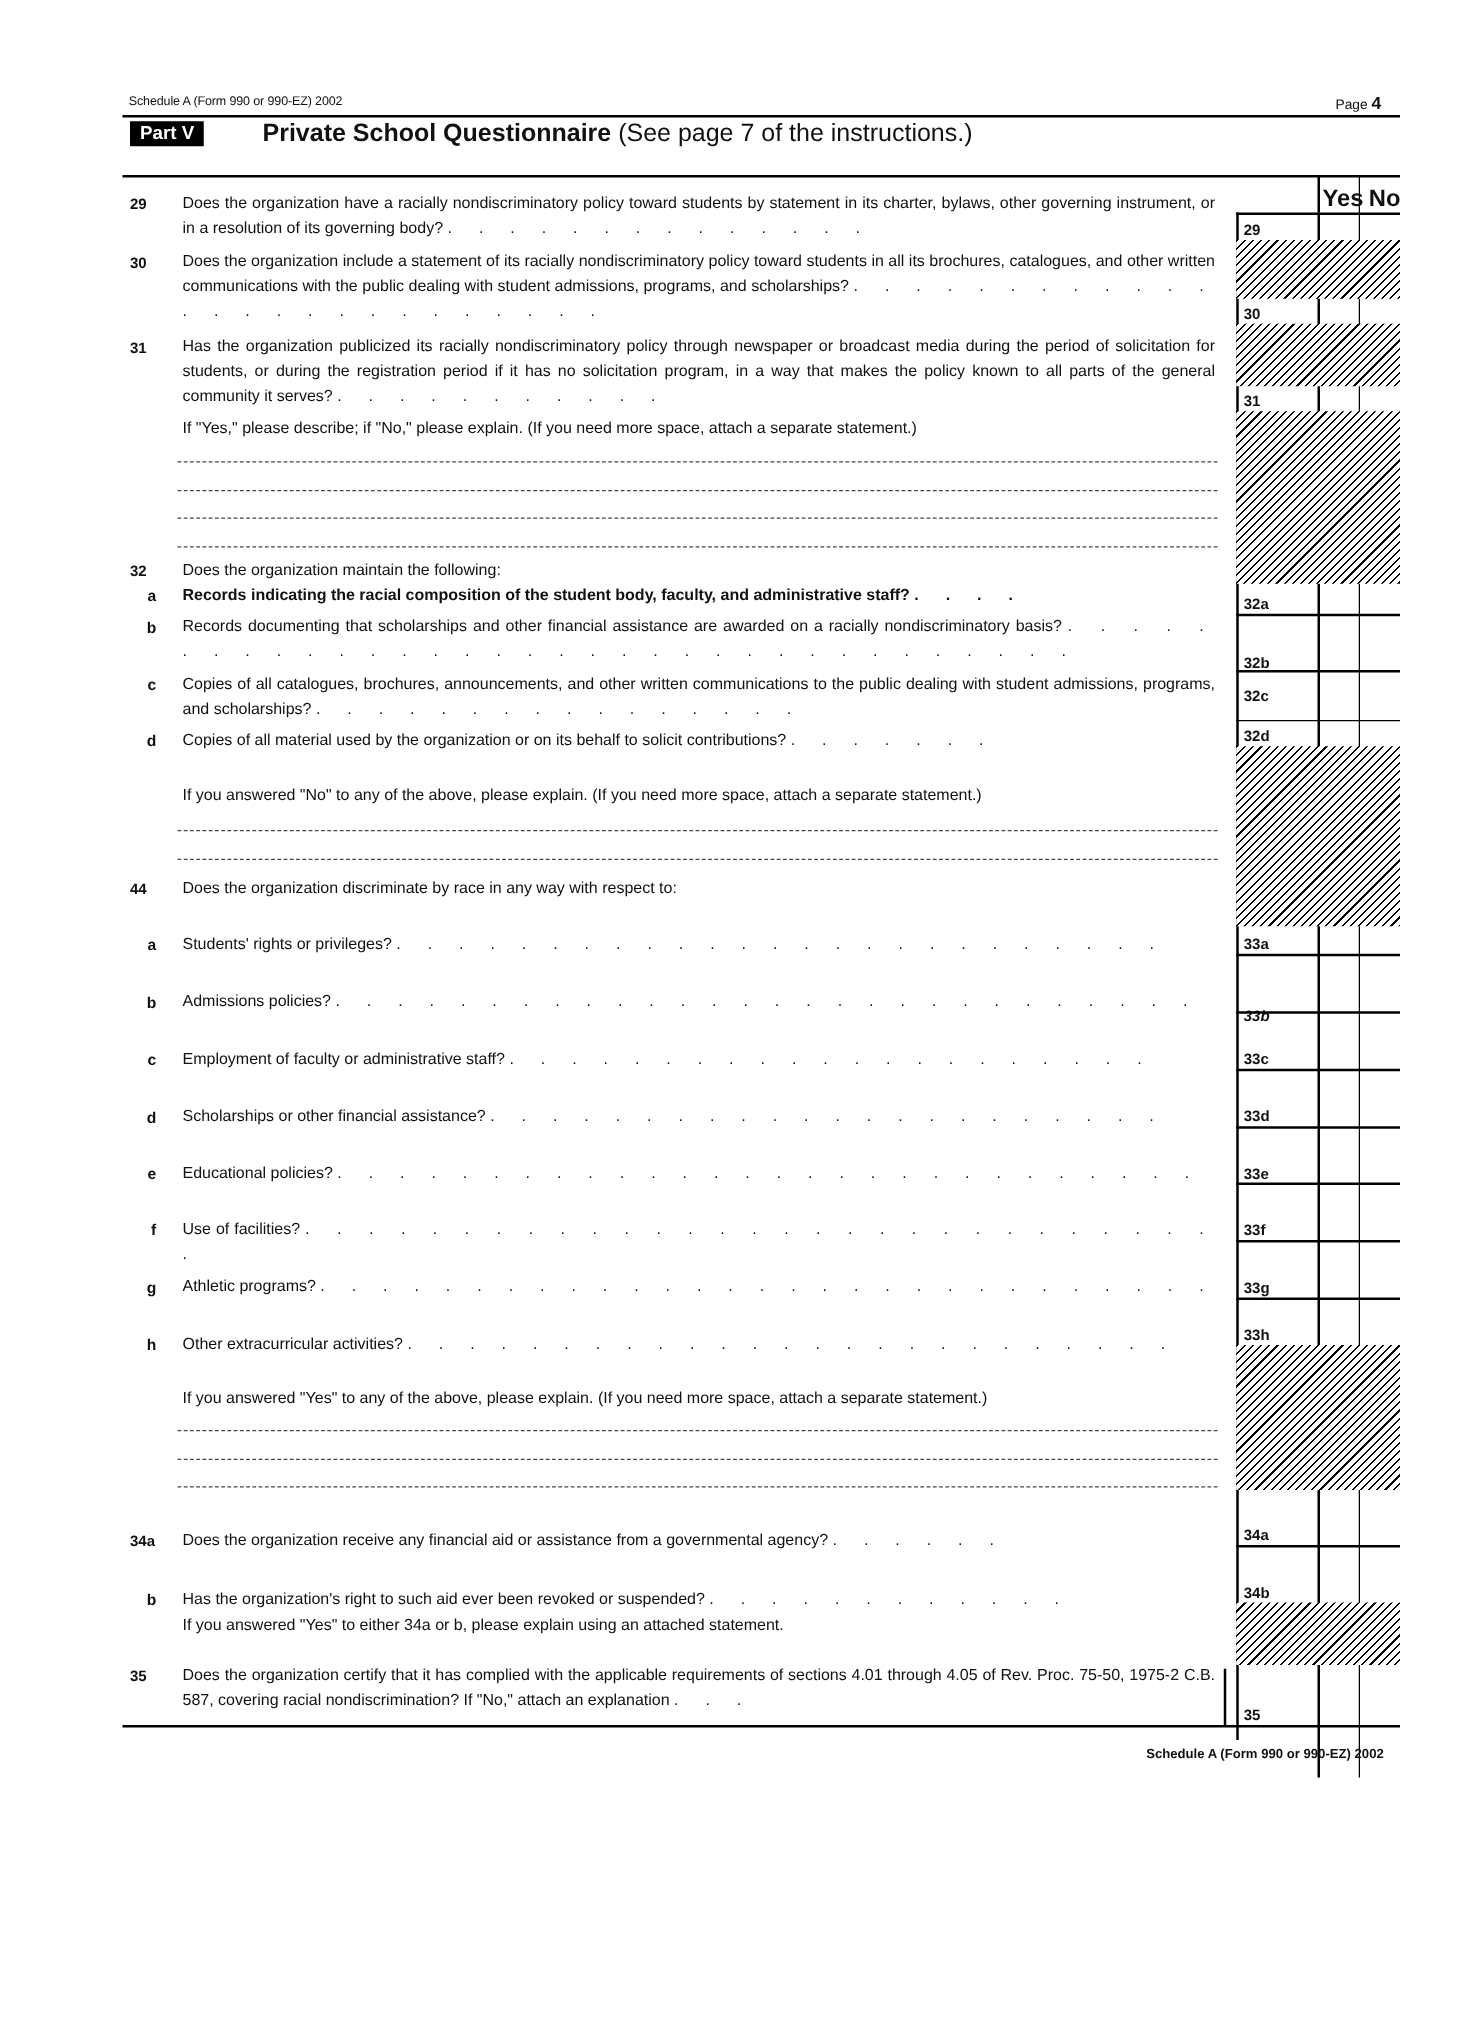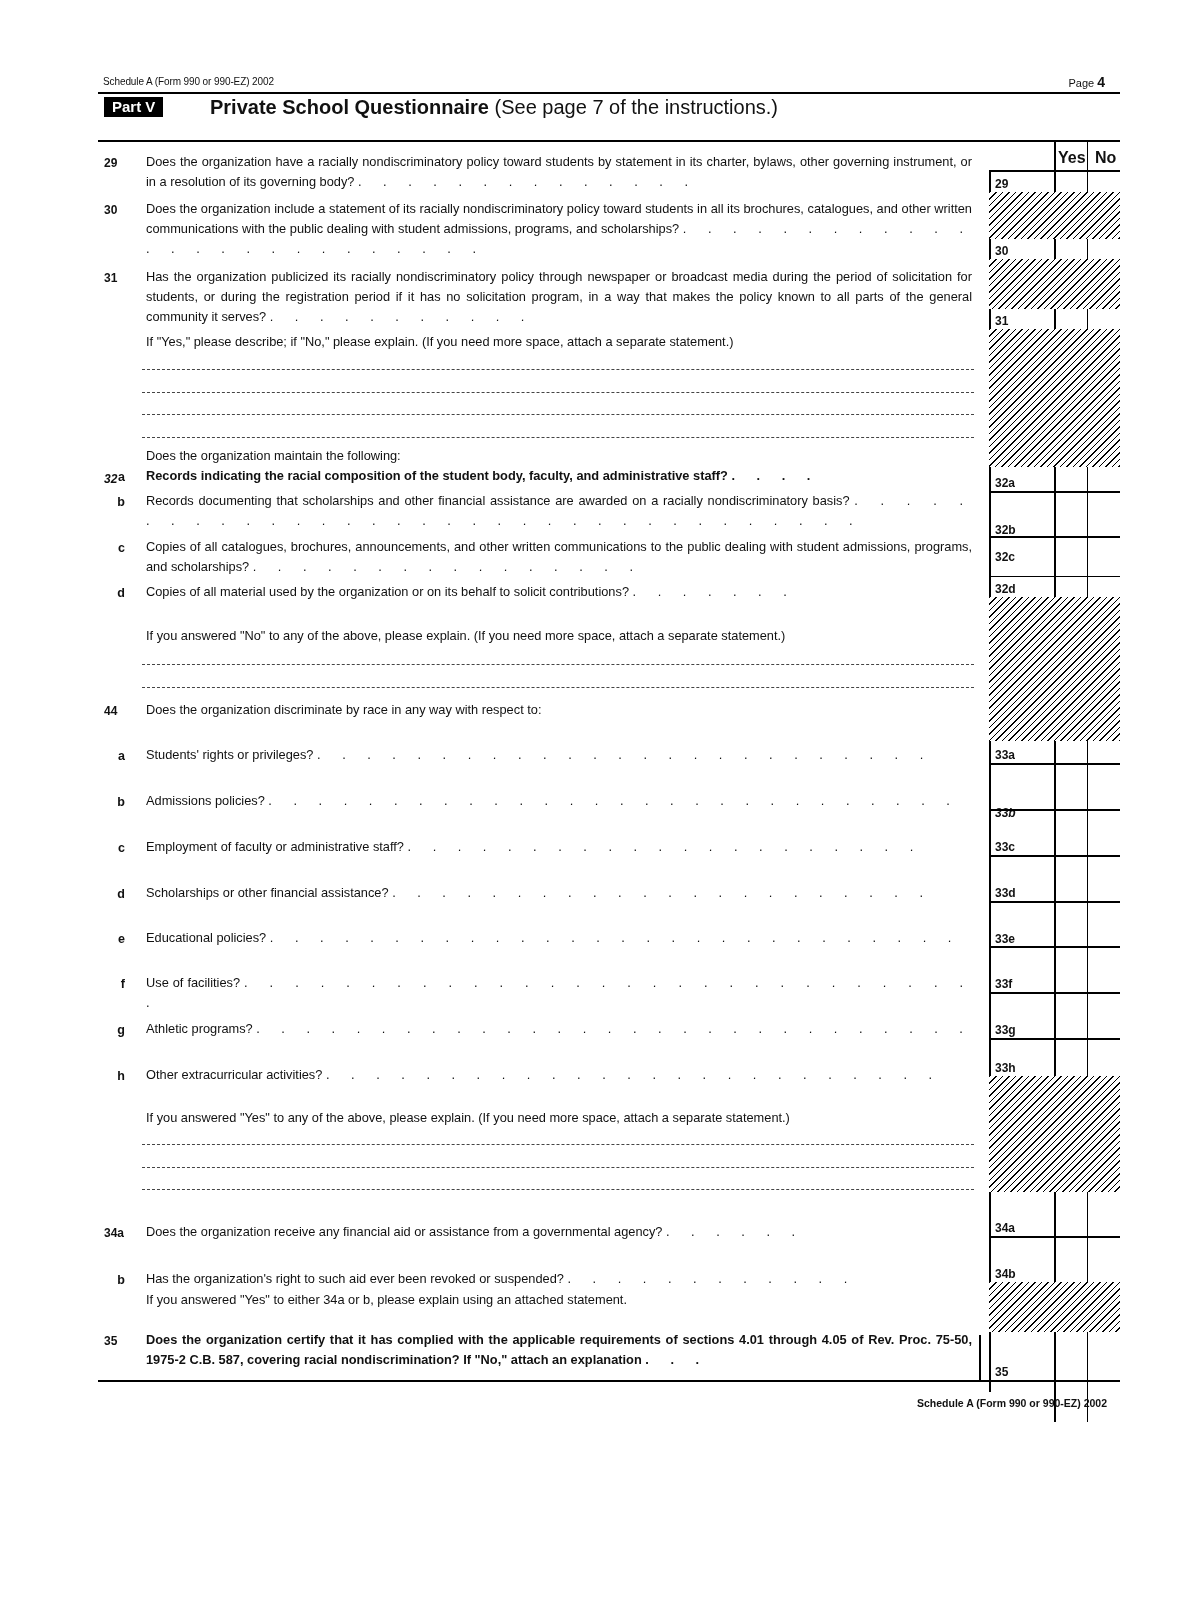--- a/index.html
+++ b/index.html
@@ -15,21 +15,21 @@
   .q-num { left:104px; font-size:12px; font-weight:bold; }
   .q-sub { font-size:12.5px; font-weight:bold; text-align:right; width:20px; left:105px; }
   .q-text { left:146px; width:826px; font-size:12.8px; line-height:20px; text-align:justify; }
   .q-text .dots { letter-spacing:9px; }
   .dline { left:142px; width:832px; border-top:1.5px dashed #444; height:0; }
   .cell { position:absolute; box-sizing:border-box; }
   .hatch { background: repeating-linear-gradient(135deg, #000 0 1.2px, #fff 1.2px 4.6px); }
   .lbl { position:absolute; font-size:12px; font-weight:bold; left:6px; bottom:1px; }
   .vline { position:absolute; width:2px; background:#000; }
   .hline { position:absolute; height:2px; background:#000; }
-  .yes-no { position:absolute; font-size:16px; font-weight:bold; top:149px; }
+  .yes-no { position:absolute; font-size:19px; font-weight:bold; top:149px; }
   .footer { right:80px; top:1397px; font-size:10.5px; font-weight:bold; }
 </style>
 </head>
 <body>
 
 <div class="abs hdr-left">Schedule A (Form 990 or 990-EZ) 2002</div>
 <div class="abs hdr-right"><span>Page</span> <b>4</b></div>
 <div class="abs rule-thick" style="top:92px;height:2px;"></div>
 
 <div class="abs part-tag">Part V</div>
@@ -142,21 +142,21 @@
 <div class="abs q-text" style="top:199px;"><span>Does the organization include a statement of its racially nondiscriminatory policy toward students in all its brochures, catalogues, and other written communications with the public dealing with student admissions, programs, and scholarships?</span> <span class="dots">. . . . . . . . . . . . . . . . . . . . . . . . . .</span></div>
 
 <div class="abs q-num" style="top:271px;">31</div>
 <div class="abs q-text" style="top:267px;"><span>Has the organization publicized its racially nondiscriminatory policy through newspaper or broadcast media during the period of solicitation for students, or during the registration period if it has no solicitation program, in a way that makes the policy known to all parts of the general community it serves?</span> <span class="dots">. . . . . . . . . . .</span></div>
 <div class="abs q-text" style="top:332px;">If "Yes," please describe; if "No," please explain. (If you need more space, attach a separate statement.)</div>
 <div class="abs dline" style="top:369px;"></div>
 <div class="abs dline" style="top:392px;"></div>
 <div class="abs dline" style="top:414px;"></div>
 <div class="abs dline" style="top:437px;"></div>
 
-<div class="abs q-num" style="top:472px;font-style:italic;">32</div>
+<div class="abs q-num" style="top:450px;">32</div>
 <div class="abs q-text" style="top:446px;">Does the organization maintain the following:</div>
 <div class="abs q-sub" style="top:470px;">a</div>
 <div class="abs q-text" style="top:466px;font-weight:bold;"><span>Records indicating the racial composition of the student body, faculty, and administrative staff?</span> <span class="dots">. . . .</span></div>
 <div class="abs q-sub" style="top:495px;">b</div>
 <div class="abs q-text" style="top:491px;"><span>Records documenting that scholarships and other financial assistance are awarded on a racially nondiscriminatory basis?</span> <span class="dots">. . . . . . . . . . . . . . . . . . . . . . . . . . . . . . . . . .</span></div>
 <div class="abs q-sub" style="top:541px;">c</div>
 <div class="abs q-text" style="top:537px;"><span>Copies of all catalogues, brochures, announcements, and other written communications to the public dealing with student admissions, programs, and scholarships?</span> <span class="dots">. . . . . . . . . . . . . . . .</span></div>
 <div class="abs q-sub" style="top:586px;">d</div>
 <div class="abs q-text" style="top:582px;"><span>Copies of all material used by the organization or on its behalf to solicit contributions?</span> <span class="dots">. . . . . . .</span></div>
 <div class="abs q-text" style="top:626px;">If you answered "No" to any of the above, please explain. (If you need more space, attach a separate statement.)</div>
@@ -188,16 +188,16 @@
 <div class="abs dline" style="top:1167px;"></div>
 <div class="abs dline" style="top:1189px;"></div>
 
 <div class="abs q-num" style="top:1226px;">34a</div>
 <div class="abs q-text" style="top:1222px;"><span>Does the organization receive any financial aid or assistance from a governmental agency?</span> <span class="dots">. . . . . .</span></div>
 <div class="abs q-sub" style="top:1273px;">b</div>
 <div class="abs q-text" style="top:1269px;"><span>Has the organization's right to such aid ever been revoked or suspended?</span> <span class="dots">. . . . . . . . . . . .</span></div>
 <div class="abs q-text" style="top:1290px;">If you answered "Yes" to either 34a or b, please explain using an attached statement.</div>
 
 <div class="abs q-num" style="top:1334px;">35</div>
-<div class="abs q-text" style="top:1330px;font-weight:bold;"><span>Does the organization certify that it has complied with the applicable requirements of sections 4.01 through 4.05 of Rev. Proc. 75-50, 1975-2 C.B. 587, covering racial nondiscrimination? If "No," attach an explanation</span> <span class="dots">. . .</span></div>
+<div class="abs q-text" style="top:1330px;"><span>Does the organization certify that it has complied with the applicable requirements of sections 4.01 through 4.05 of Rev. Proc. 75-50, 1975-2 C.B. 587, covering racial nondiscrimination? If "No," attach an explanation</span> <span class="dots">. . .</span></div>
 
 <div class="abs rule-thick" style="top:1380px;height:2px;"></div>
 <div class="abs footer">Schedule A (Form 990 or 990-EZ) 2002</div>
 
 </body></html>

